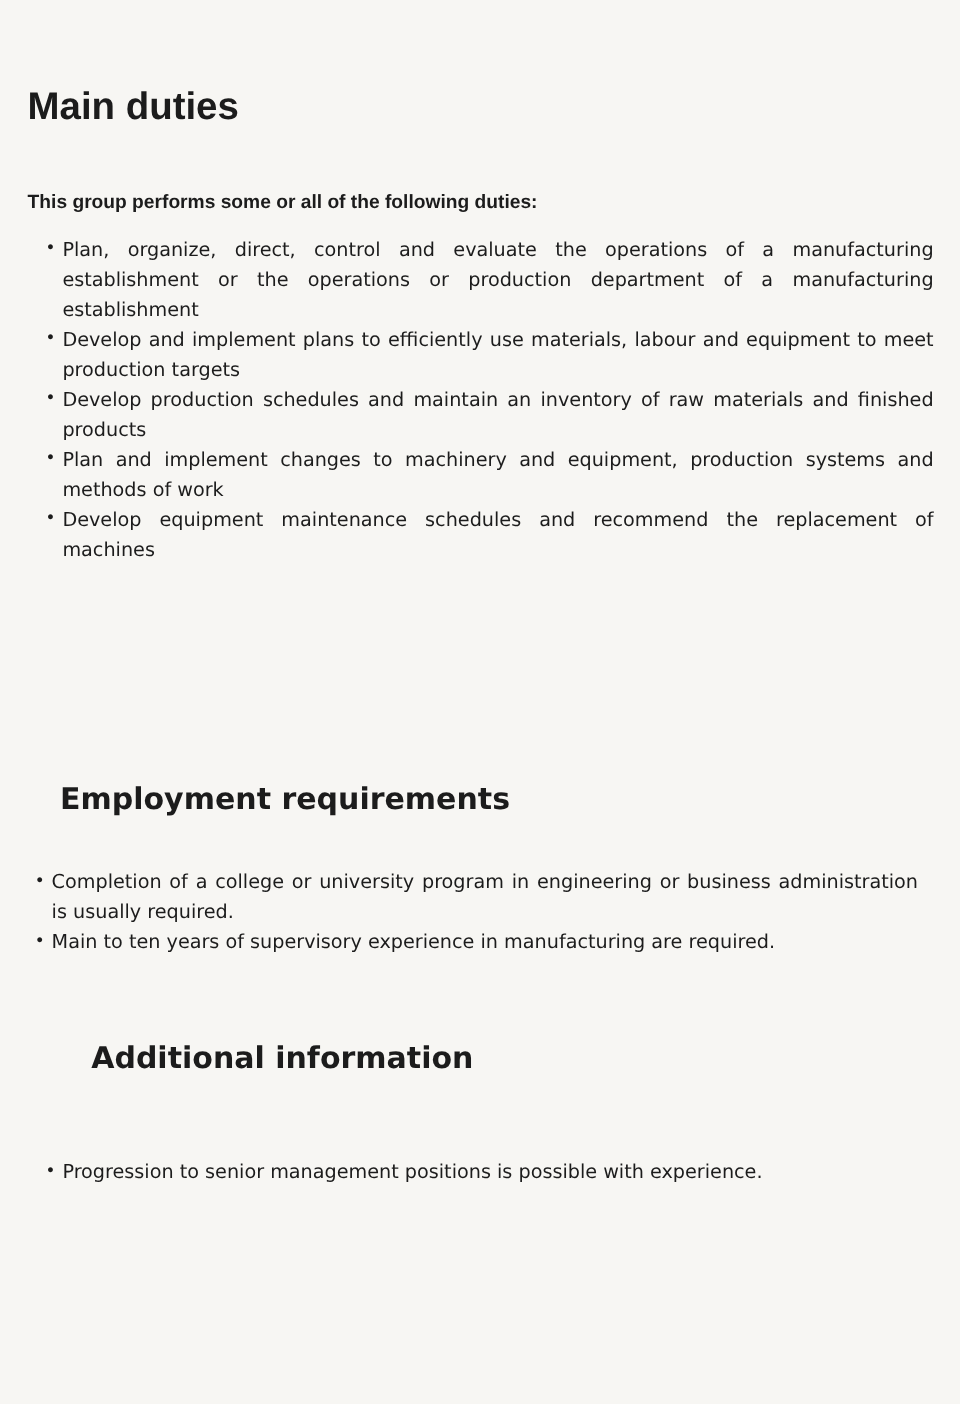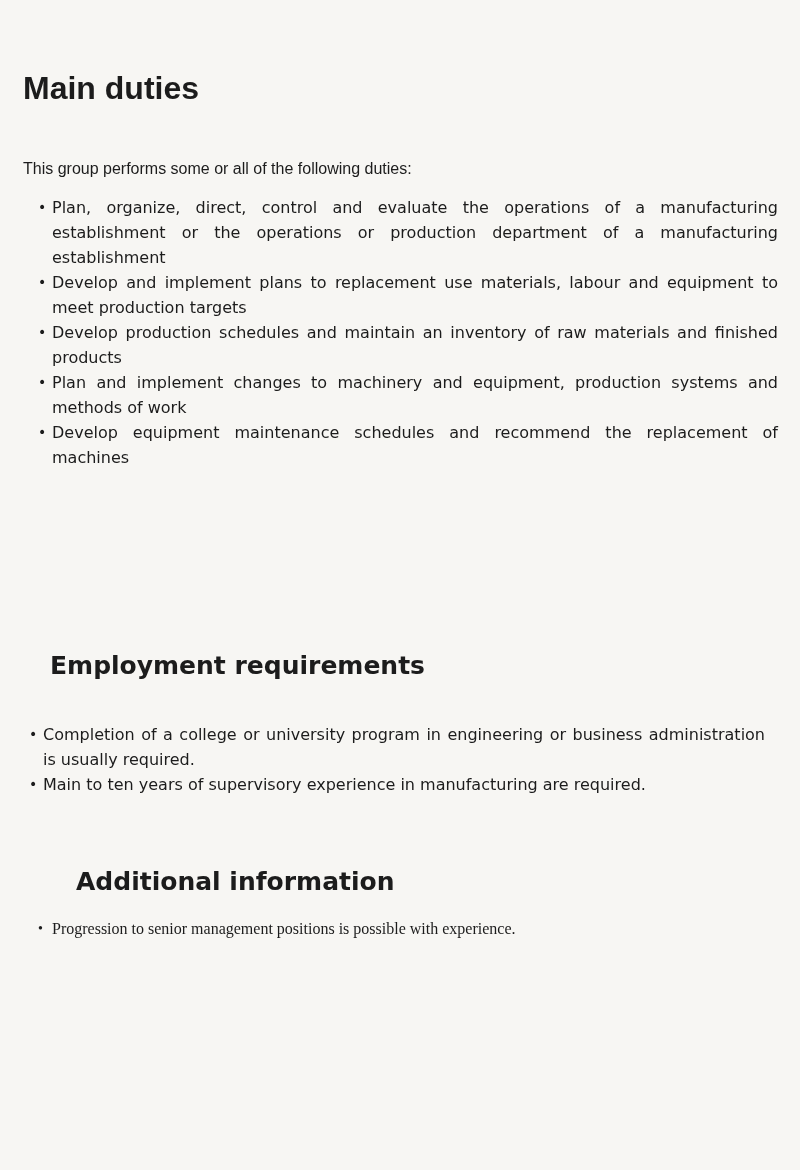--- a/index.html
+++ b/index.html
@@ -23,21 +23,21 @@
     font-family: "Liberation Sans", sans-serif;
     font-weight: 700;
     font-size: 32px;
     line-height: 1;
     letter-spacing: 0;
   }
   .intro {
     left: 23px;
     top: 143px;
     font-family: "Liberation Sans", sans-serif;
-    font-weight: 400;
+    font-weight: 700;
     font-size: 16px;
     line-height: 20px;
   }
   .h2 {
     font-family: "DejaVu Sans", sans-serif;
     font-weight: 700;
     font-size: 25px;
     line-height: 1;
   }
   .h2.employment { left: 50px; top: 632px; }
@@ -72,36 +72,35 @@
   .employment-list {
     left: 14px;
     top: 722px;
     width: 751px;
     box-sizing: border-box;
   }
   .employment-list li { text-align: justify; }
 
   .additional-list {
     left: 23px;
-    top: 916px;
+    top: 964px;
     width: 755px;
     box-sizing: border-box;
-    font-family: Liberation Serif, serif;
   }
 </style>
 </head>
 <body style="background: rgb(247, 246, 243); color: rgb(28, 28, 28);">
 
 <h1 class="abs h1">Main duties</h1>
 
 <p class="abs intro">This group performs some or all of the following duties:</p>
 
 <ul class="abs doc-list duties-list">
   <li>Plan, organize, direct, control and evaluate the operations of a manufacturing establishment or the operations or production department of a manufacturing establishment</li>
-  <li>Develop and implement plans to replacement use materials, labour and equipment to meet production targets</li>
+  <li>Develop and implement plans to efficiently use materials, labour and equipment to meet production targets</li>
   <li>Develop production schedules and maintain an inventory of raw materials and finished products</li>
   <li>Plan and implement changes to machinery and equipment, production systems and methods of work</li>
   <li>Develop equipment maintenance schedules and recommend the replacement of machines</li>
 </ul>
 
 <h2 class="abs h2 employment">Employment requirements</h2>
 
 <ul class="abs doc-list employment-list">
   <li>Completion of a college or university program in engineering or business administration is usually required.</li>
   <li>Main to ten years of supervisory experience in manufacturing are required.</li>

